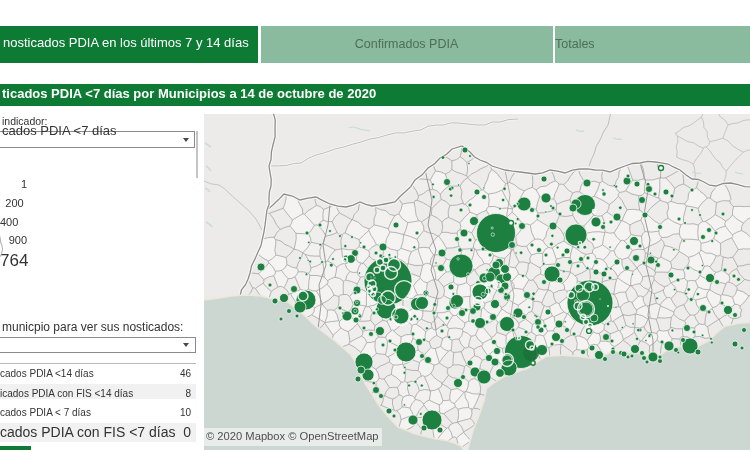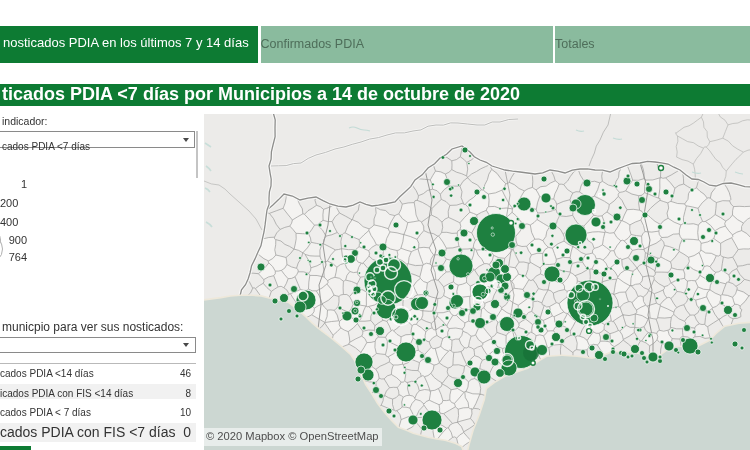--- a/index.html
+++ b/index.html
@@ -1,31 +1,31 @@
 <!DOCTYPE html>
 <html><head><meta charset="utf-8"><style>
 * {margin:0;padding:0;box-sizing:border-box}
 html,body {width:750px;height:450px;background:#fff;font-family:"Liberation Sans",sans-serif;overflow:hidden;position:relative}
 .abs {position:absolute}
 </style></head><body>
 <div class="abs" style="left:0;top:26px;width:258px;height:37px;background:#0d7b33"></div>
 <div class="abs" style="left:3px;top:26px;height:37px;line-height:34px;color:#fff;font-size:13px;white-space:nowrap">nosticados PDIA en los últimos 7 y 14 días</div>
-<div class="abs" style="left:260.5px;top:26px;width:292px;height:37px;background:#8abb9e;color:#4e6e5a;font-size:12.5px;text-align:left;line-height:36px">Confirmados PDIA</div>
+<div class="abs" style="left:260.5px;top:26px;width:292px;height:37px;background:#8abb9e;color:#4e6e5a;font-size:12.5px;text-align:center;line-height:36px">Confirmados PDIA</div>
 <div class="abs" style="left:555px;top:26px;width:195px;height:37px;background:#8abb9e;color:#4e6e5a;font-size:12.5px;line-height:36px;">Totales</div>
 <div class="abs" style="left:0;top:84px;width:750px;height:22px;background:#0d7b33"></div>
-<div class="abs" style="left:2px;top:84px;height:22px;line-height:20.5px;color:#fff;font-size:18px;font-weight:bold;white-space:nowrap">ticados PDIA &lt;7 días por Municipios a 14 de octubre de 2020</div>
+<div class="abs" style="left:2px;top:84px;height:22px;line-height:20.5px;color:#fff;font-size:13px;font-weight:bold;white-space:nowrap">ticados PDIA &lt;7 días por Municipios a 14 de octubre de 2020</div>
 <div class="abs" style="left:2px;top:115px;font-size:10.5px;color:#333;white-space:nowrap">indicador:</div>
 <div class="abs" style="left:-10px;top:131px;width:205px;height:17px;border:1px solid #8a8a8a;background:#fff"></div>
-<div class="abs" style="left:2px;top:141px;font-size:10px;color:#333;white-space:nowrap">cados PDIA &lt;7 días</div>
+<div class="abs" style="left:2px;top:123px;font-size:13px;color:#333;white-space:nowrap">cados PDIA &lt;7 días</div>
 <div class="abs" style="left:183px;top:137.5px;width:0;height:0;border-left:3.5px solid transparent;border-right:3.5px solid transparent;border-top:4.5px solid #484848"></div>
 <div class="abs" style="left:0;top:178px;width:27px;text-align:right;font-size:11px;color:#333">1</div>
-<div class="abs" style="left:0;top:197px;width:29px;text-align:left;font-size:11px;color:#333">200</div>
+<div class="abs" style="left:0;top:197px;width:29px;text-align:center;font-size:11px;color:#333">200</div>
 <div class="abs" style="left:0;top:215.5px;width:27px;font-size:11px;color:#333">400</div>
 <div class="abs" style="left:0;top:234px;width:27px;text-align:right;font-size:11px;color:#333">900</div>
-<div class="abs" style="left:0;top:251px;width:27px;text-align:right;font-size:11px;color:#333">764</div>
+<div class="abs" style="left:0;top:251px;width:27px;text-align:right;font-size:17px;color:#333">764</div>
 <div class="abs" style="left:2px;top:320px;font-size:12px;color:#333;white-space:nowrap">municpio para ver sus nosticados:</div>
 <div class="abs" style="left:-10px;top:337px;width:206px;height:16px;border:1px solid #8a8a8a;background:#fff"></div>
 <div class="abs" style="left:183px;top:343px;width:0;height:0;border-left:3.5px solid transparent;border-right:3.5px solid transparent;border-top:4.5px solid #484848"></div>
 <div class="abs" style="left:0;top:363px;width:196px;height:1px;background:#b9b9b9"></div>
 <div class="abs" style="left:0;top:364px;width:196px;height:19.5px;font-size:10px;color:#333;line-height:19.5px;white-space:nowrap">cados PDIA &lt;14 días<span style="position:absolute;right:5px">46</span></div>
 <div class="abs" style="left:0;top:383.5px;width:196px;height:15px;background:#f1f1f1;font-size:10px;color:#333;line-height:19.5px;white-space:nowrap">icados PDIA con FIS &lt;14 días<span style="position:absolute;right:5px">8</span></div>
 <div class="abs" style="left:0;top:403px;width:196px;height:19.5px;font-size:10px;color:#333;line-height:19.5px;white-space:nowrap">cados PDIA &lt; 7 días<span style="position:absolute;right:5px">10</span></div>
 <div class="abs" style="left:0;top:422.5px;width:196px;height:19.5px;background:#f1f1f1;font-size:14px;color:#333;line-height:19.5px;white-space:nowrap">cados PDIA con FIS &lt;7 días<span style="position:absolute;right:5px">0</span></div>
 <div class="abs" style="left:0;top:446px;width:31px;height:4px;background:#0d7b33"></div>
 <div class="abs" style="left:196px;top:131px;width:2px;height:47px;background:#c4c4c4"></div>

